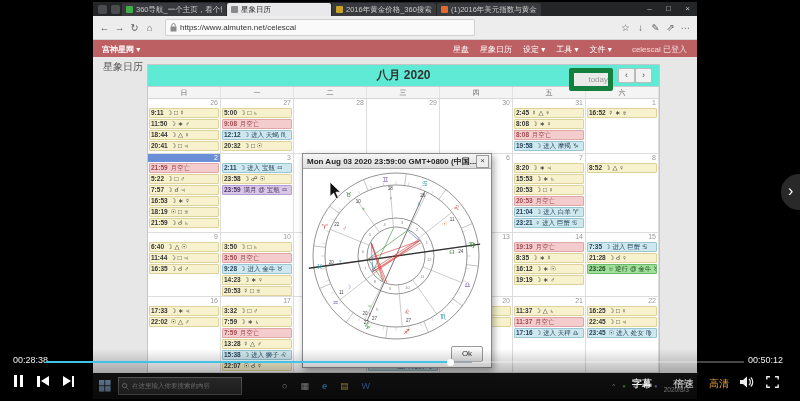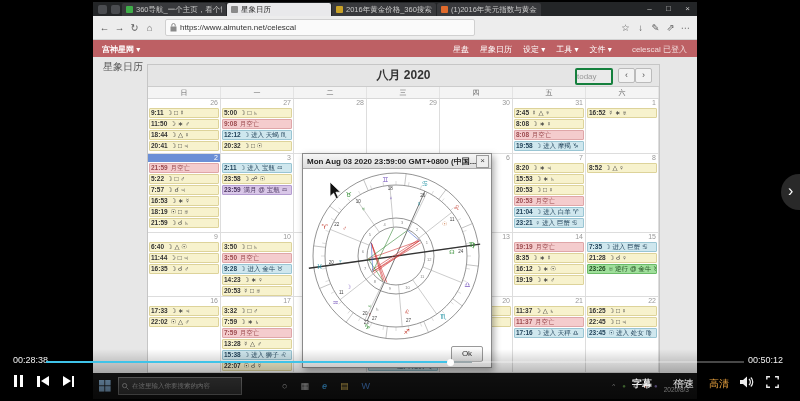--- a/index.html
+++ b/index.html
@@ -30,24 +30,24 @@
   
   .rednav{height:18px;background:#bd6064;position:relative;color:#fff;font-size:8px;}
   .brand{position:absolute;left:9px;top:4px;font-weight:bold;}
   .menu{position:absolute;left:360px;top:4px;display:flex;gap:11px;}
   .mitem{white-space:nowrap;}
   .navuser{position:absolute;right:10px;top:4px;color:#f2dcdc;}
   
   .page{position:absolute;left:0;top:55px;width:604px;height:342px;background:#e7e7e7;}
   .pagetitle{position:absolute;left:10px;top:3px;font-size:10px;color:#555;}
   .calendar{position:absolute;left:54px;top:7px;width:511px;height:309px;background:#fff;border:1px solid #c6c6c6;overflow:hidden;}
-  .calhead{height:21px;border-bottom:1px solid #ccc;background:#e5e5e5;position:relative;}
+  .calhead{height:21px;border-bottom:1px solid #ccc;background:#5eead4;position:relative;}
   .month{text-align:center;font-size:12px;font-weight:bold;line-height:21px;color:#333;}
-  .todaybtn{position:absolute;right:46px;top:3px;width:34px;height:13px;background:#eaeaea;border:2px solid #15803d;
-            border-radius:2px;font-size:8px;color:#999;text-align:left;line-height:13px;}
+  .todaybtn{position:absolute;right:46px;top:3px;width:34px;height:13px;background:#eaeaea;border:5px solid #15803d;
+            border-radius:2px;font-size:8px;color:#999;text-align:right;line-height:13px;}
   .navb{position:absolute;top:3px;width:15px;height:13px;background:#f2f2f2;border:1px solid #bbb;border-radius:2px;
         font-size:9px;color:#555;text-align:center;line-height:12px;}
   .prevb{right:24px;} .nextb{right:7px;}
   .dow{display:flex;height:11px;background:#f4f4f4;border-bottom:1px solid #d8d8d8;}
   .dowc{flex:1;text-align:center;font-size:7px;color:#666;line-height:11px;border-right:1px solid #e3e3e3;}
   .week{display:flex;border-bottom:1px solid #ddd;overflow:hidden;}
   .w0{height:54px}.w1{height:78px}.w2{height:63px}.w3{height:75px}.w4{height:8px}
   .cell{flex:1;border-right:1px solid #ddd;background:#fff;overflow:hidden;}
   .dbar{height:8px;font-size:7px;color:#999;text-align:right;padding-right:2px;line-height:8px;}
   .dbar.sel{background:#6b8fd6;color:#fff;}

